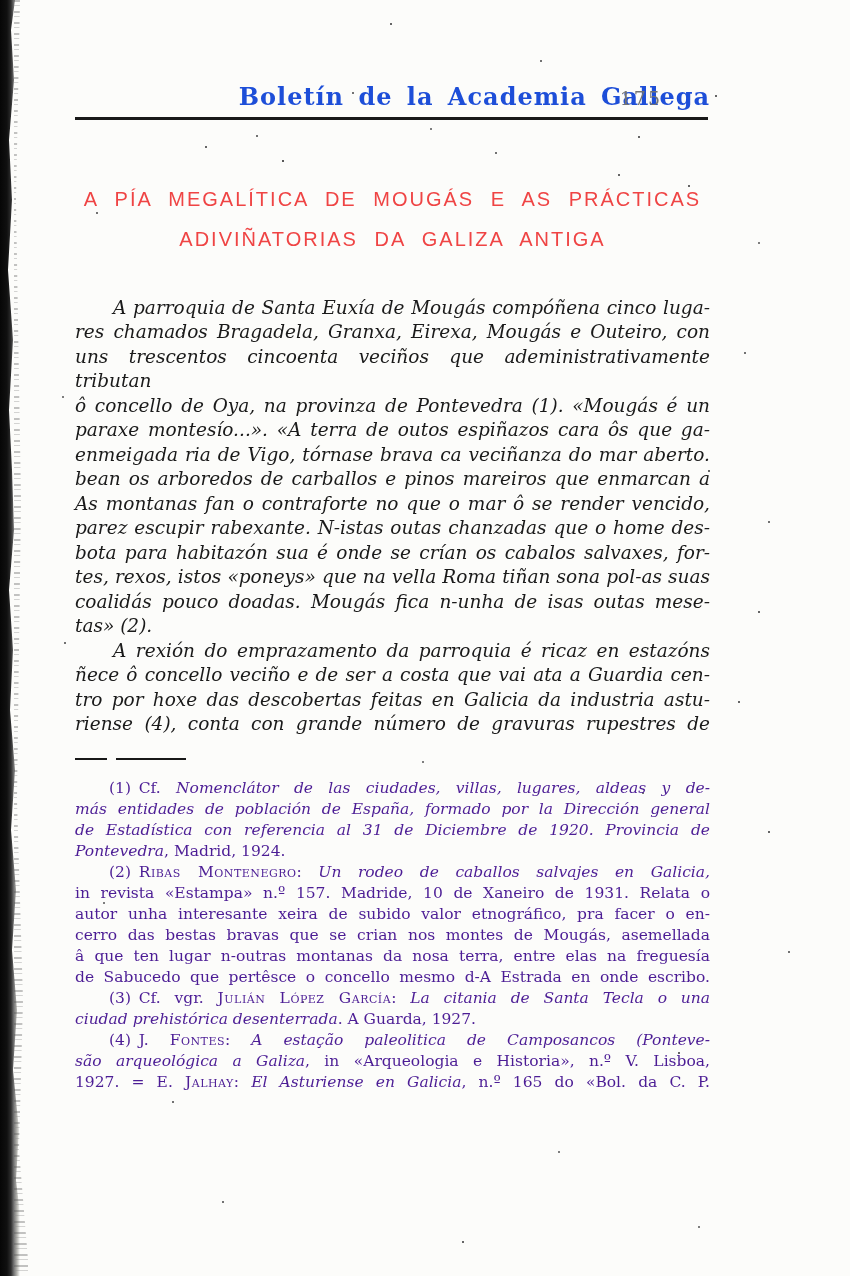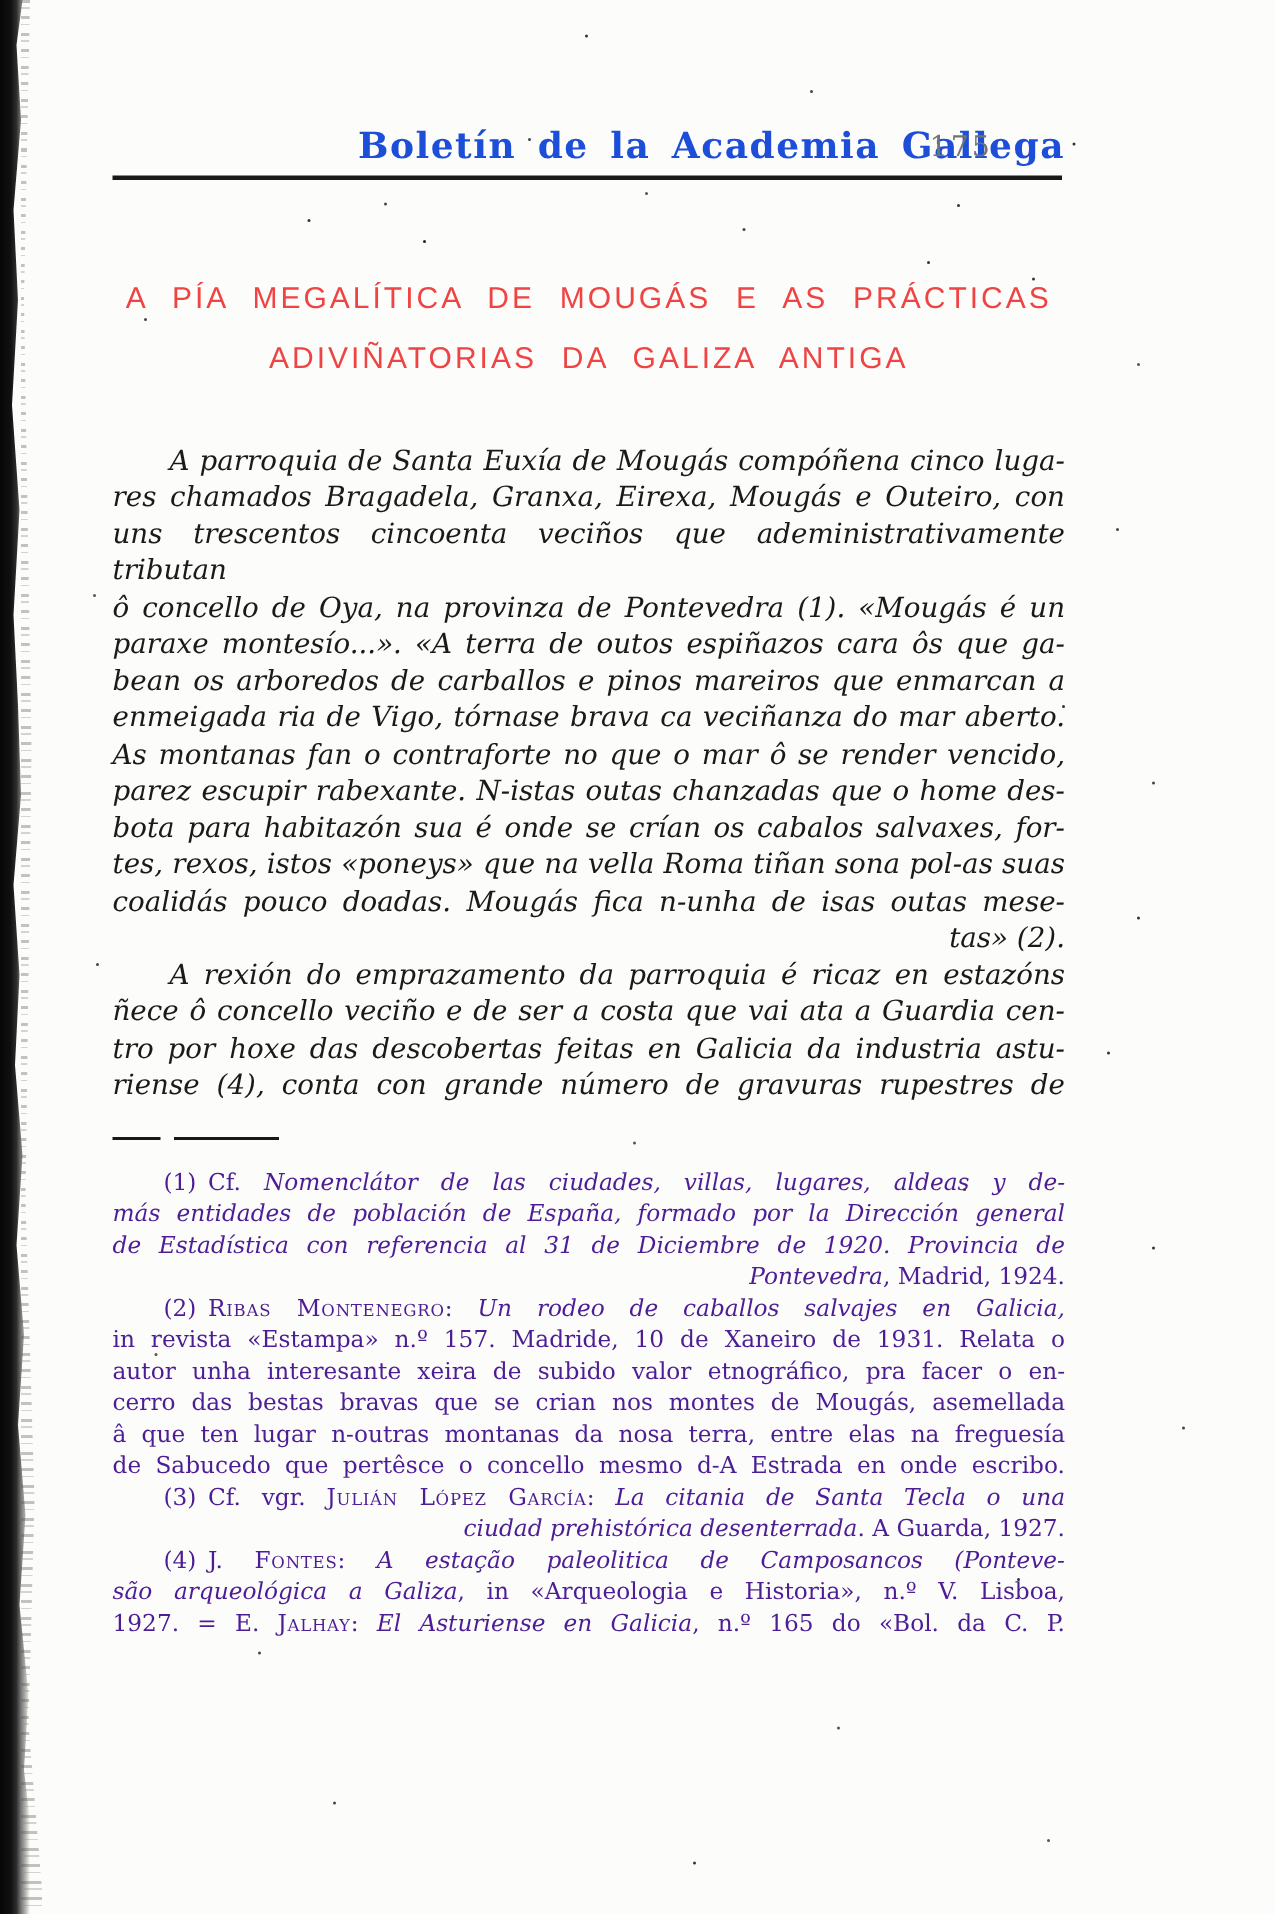--- a/index.html
+++ b/index.html
@@ -48,21 +48,21 @@
   .headrule{margin-top:5px;height:2.5px;background:#191919;width:633px;}
   
   .titleblock{margin-top:66px;font-family:"Liberation Sans", sans-serif;color:#ef4444;}
   .titleline{
     text-align:center;font-size:20px;line-height:26px;
     letter-spacing:2px;word-spacing:9px;font-weight:400;
   }
   .titleline + .titleline{margin-top:14px;}
   
   .bodytext{margin-top:44px;font-size:18.5px;line-height:24.5px;color:#1a1a1a;font-style:italic;}
-  .tline{text-align:right;white-space:normal;}
+  .tline{text-align:left;white-space:normal;}
   .tline.j{text-align:justify;text-align-last:justify;}
   .tline.ind{text-indent:38px;}
   
   .fnrule{margin-top:21px;height:3px;display:flex;align-items:center;}
   .fnrule .seg1{width:32px;height:2px;background:#181818;}
   .fnrule .seg2{width:70px;height:2.5px;background:#181818;margin-left:9px;}
   
   .footnotes{margin-top:17px;font-size:15.5px;line-height:21px;color:#4c1d95;}
   .footnotes .tline.ind{text-indent:34px;}
   .it{font-style:italic;}
@@ -90,22 +90,22 @@
       <div class="titleline">ADIVIÑATORIAS DA GALIZA ANTIGA</div>
     </div>
 
     <div class="bodytext" id="body-paragraphs">
         <div>
           <div class="tline j ind"><span>A parroquia de Santa Euxía de Mougás compóñena cinco luga-</span></div>
           <div class="tline j"><span>res chamados Bragadela, Granxa, Eirexa, Mougás e Outeiro, con</span></div>
           <div class="tline j"><span>uns trescentos cincoenta veciños que adeministrativamente tributan</span></div>
           <div class="tline j"><span>ô concello de Oya, na provinza de Pontevedra (1). «Mougás é un</span></div>
           <div class="tline j"><span>paraxe montesío...». «A terra de outos espiñazos cara ôs que ga-</span></div>
+          <div class="tline j"><span>enmeigada ria de Vigo, tórnase brava ca veciñanza do mar aberto.</span></div>
           <div class="tline j"><span>bean os arboredos de carballos e pinos mareiros que enmarcan a</span></div>
-          <div class="tline j"><span>enmeigada ria de Vigo, tórnase brava ca veciñanza do mar aberto.</span></div>
           <div class="tline j"><span>As montanas fan o contraforte no que o mar ô se render vencido,</span></div>
           <div class="tline j"><span>parez escupir rabexante. N-istas outas chanzadas que o home des-</span></div>
           <div class="tline j"><span>bota para habitazón sua é onde se crían os cabalos salvaxes, for-</span></div>
           <div class="tline j"><span>tes, rexos, istos «poneys» que na vella Roma tiñan sona pol-as suas</span></div>
           <div class="tline j"><span>coalidás pouco doadas. Mougás fica n-unha de isas outas mese-</span></div>
           <div class="tline"><span>tas» (2).</span></div>
         </div>
         <div>
           <div class="tline j ind"><span>A rexión do emprazamento da parroquia é ricaz en estazóns</span></div>
           <div class="tline j"><span>ñece ô concello veciño e de ser a costa que vai ata a Guardia cen-</span></div>

